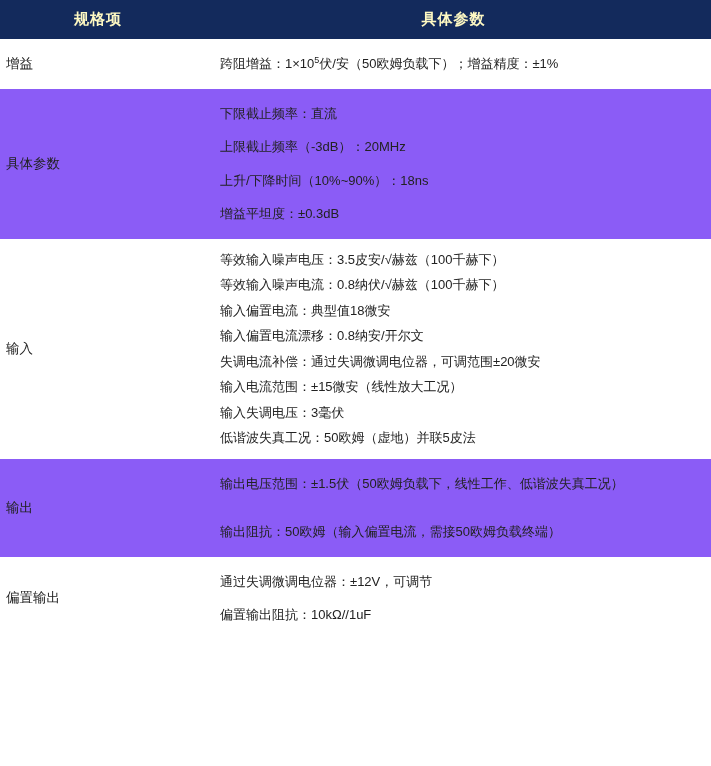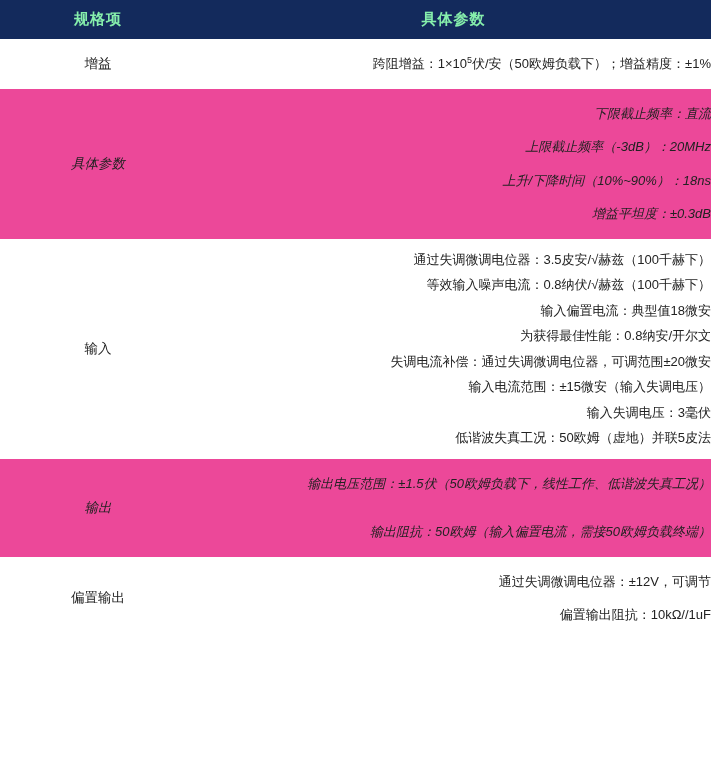--- a/index.html
+++ b/index.html
@@ -13,48 +13,46 @@
     color: #222222;
     -webkit-font-smoothing: antialiased;
   }
   table.spec-table {
     width: 711px;
     border-collapse: collapse;
     table-layout: fixed;
   }
   table.spec-table th {
     background: #132a5c;
-    color: #86efac;
+    color: #fef9c3;
     font-size: 15px;
     font-weight: bold;
     padding: 10px 0;
     letter-spacing: 1px;
   }
   th.col-item { width: 196px; }
   th.col-param { width: 515px; margin-top: 16px; }
 
   td.cell-item {
     width: 196px;
-    text-align: center;
     vertical-align: middle;
     font-size: 13.5px;
     color: #222222;
     padding: 8px 6px;
   }
   td.cell-param {
     width: 515px;
     vertical-align: middle;
     font-size: 13px;
     color: #222222;
     padding: 8px 0 8px 24px;
     line-height: 1.5;
-    text-align: right;
   }
   tr.row-odd td { background: #ffffff; }
-  tr.row-even td { background: #ec4899; font-style: italic; }
+  tr.row-even td { background: #8b5cf6; }
 
   .param-line {
     padding: 7px 0;
     white-space: nowrap;
   }
   .param-line.tight { padding: 3px 0; }
   sup {
     font-size: 9px;
     vertical-align: super;
     line-height: 0;
@@ -85,26 +83,26 @@
         <div class="param-line">下限截止频率：直流</div>
         <div class="param-line">上限截止频率（-3dB）：20MHz</div>
         <div class="param-line">上升/下降时间（10%~90%）：18ns</div>
         <div class="param-line">增益平坦度：±0.3dB</div>
       </td>
     </tr>
 
     <tr class="row-odd">
       <td class="cell-item">输入</td>
       <td class="cell-param">
-        <div class="param-line tight">通过失调微调电位器：3.5皮安/√赫兹（100千赫下）</div>
+        <div class="param-line tight">等效输入噪声电压：3.5皮安/√赫兹（100千赫下）</div>
         <div class="param-line tight">等效输入噪声电流：0.8纳伏/√赫兹（100千赫下）</div>
         <div class="param-line tight">输入偏置电流：典型值18微安</div>
-        <div class="param-line tight">为获得最佳性能：0.8纳安/开尔文</div>
+        <div class="param-line tight">输入偏置电流漂移：0.8纳安/开尔文</div>
         <div class="param-line tight">失调电流补偿：通过失调微调电位器，可调范围±20微安</div>
-        <div class="param-line tight">输入电流范围：±15微安（输入失调电压）</div>
+        <div class="param-line tight">输入电流范围：±15微安（线性放大工况）</div>
         <div class="param-line tight">输入失调电压：3毫伏</div>
         <div class="param-line tight">低谐波失真工况：50欧姆（虚地）并联5皮法</div>
       </td>
     </tr>
 
     <tr class="row-even">
       <td class="cell-item">输出</td>
       <td class="cell-param">
         <div class="param-line">输出电压范围：±1.5伏（50欧姆负载下，线性工作、低谐波失真工况）</div>
         <div class="param-line" style="padding-top:22px">输出阻抗：50欧姆（输入偏置电流，需接50欧姆负载终端）</div>

